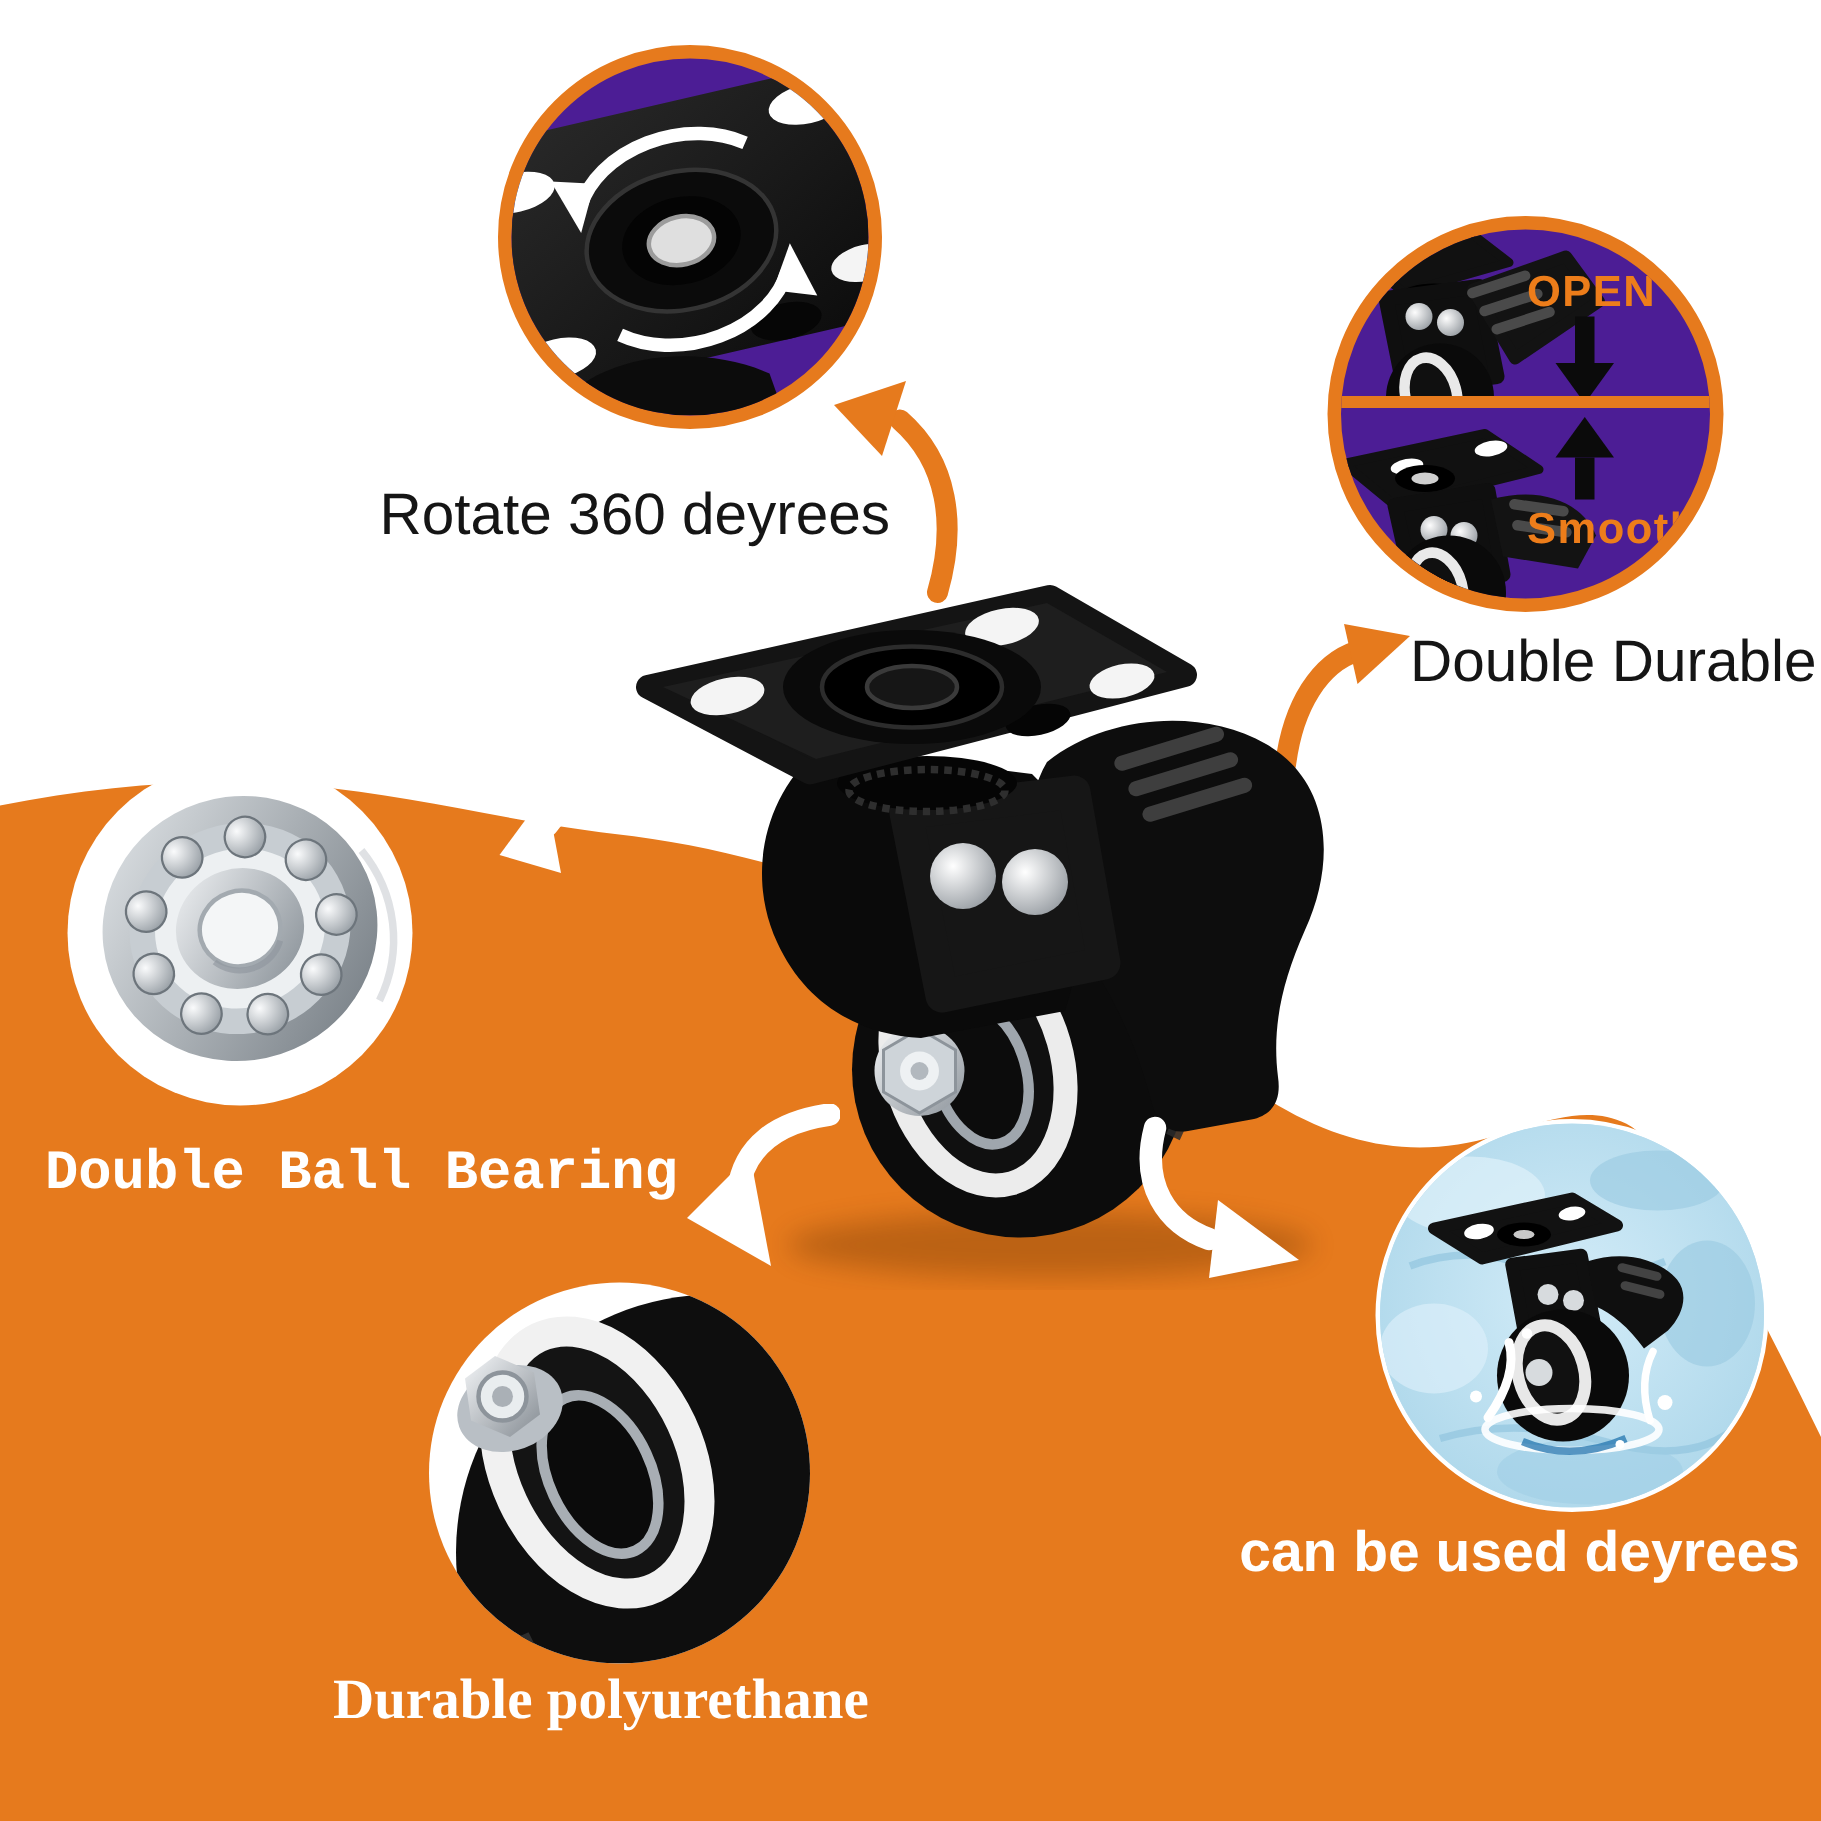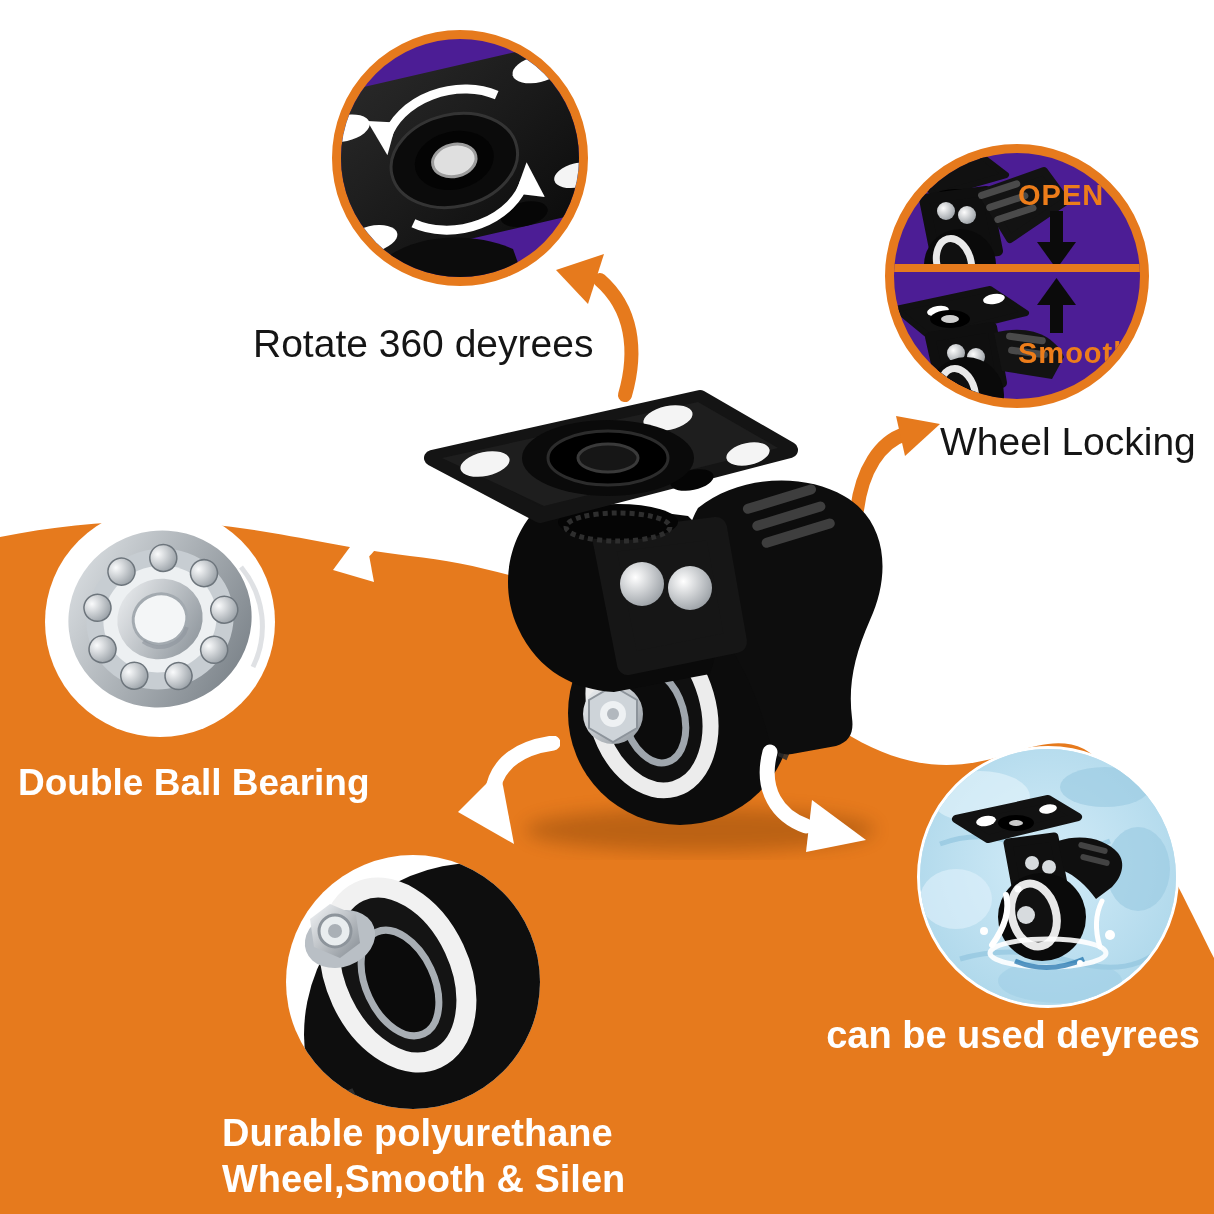--- a/index.html
+++ b/index.html
@@ -115,21 +115,21 @@
       </g>
       <g fill="#0b0b0b">
         <polygon points="143,152 182,152 162.5,125"></polygon>
         <rect x="156" y="152" width="13" height="28"></rect>
       </g>
       <rect x="0" y="111" width="246" height="8" fill="#E67A1D"></rect>
     </svg>
     <div class="orange-word" style="left:124px;top:26px;">OPEN</div>
     <div class="orange-word" style="left:124px;top:184px;">Smooth</div>
   </div>
-  <div class="label label-black" style="left:940px;top:420px;">Wheel Locking</div>
+  <div class="label label-black" style="left:940px;top:420px;">Double Durable</div>
   <svg class="abs" style="left:848px;top:414px;" width="100" height="104" viewBox="0 0 100 104">
     <path d="M9,96 C14,56 32,28 57,20" stroke="#E67A1D" stroke-width="14" fill="none" stroke-linecap="round"></path>
     <polygon points="92,10 48,2 57,42" fill="#E67A1D"></polygon>
   </svg>
 
   <div class="circle" style="left:45px;top:507px;width:230px;height:230px;background:#fff;">
     <svg width="230" height="230" viewBox="0 0 230 230">
       <defs>
         <linearGradient id="ring1" x1="0" y1="0" x2="1" y2="1">
           <stop offset="0" stop-color="#e3e7ea"></stop>
@@ -159,21 +159,21 @@
             <circle cx="137" cy="55" r="13.5"></circle>
           <circle cx="171" cy="82" r="13.5"></circle>
         </g>
         <ellipse cx="115" cy="112" rx="43" ry="40" fill="url(#ring2)"></ellipse>
         <ellipse cx="115" cy="112" rx="27" ry="25" fill="#f4f6f7" stroke="#a3aab0" stroke-width="3"></ellipse>
         <path d="M92,128 A27,25 0 0 0 138,128" stroke="#8d959c" stroke-width="4" fill="none" opacity="0.6"></path>
       </g>
       <path d="M196,60 A100,96 0 0 1 208,160" stroke="#d7dadd" stroke-width="5" fill="none" opacity="0.8"></path>
     </svg>
   </div>
-  <div class="label label-white" style="left:18px;top:762px;font-size:37px;">Double Ball Bearing</div>
+  <div class="label label-white" style="left:30px;top:762px;font-size:37px;font-family:Liberation Mono, monospace;">Double Ball Bearing</div>
   <svg class="abs" style="left:325px;top:520px;" width="125" height="72" viewBox="0 0 125 72">
     <path d="M111,22 C78,8 52,12 40,30" stroke="#ffffff" stroke-width="15" fill="none" stroke-linecap="round"></path>
     <polygon points="8,50 39,8 49,62" fill="#ffffff"></polygon>
   </svg>
 
   <svg class="abs" style="left:400px;top:380px;" width="500" height="480" viewBox="0 0 500 480">
     <defs>
       <radialGradient id="rivet2" cx="0.35" cy="0.35" r="0.8">
         <stop offset="0" stop-color="#ffffff"></stop>
           <stop offset="1" stop-color="#8f959b"></stop>
@@ -251,23 +251,22 @@
         <circle cx="49" cy="76" r="7" fill="#aab0b6"></circle>
       </g>
       <defs>
         <linearGradient id="nutg2" x1="0" y1="0" x2="1" y2="1">
           <stop offset="0" stop-color="#f4f6f8"></stop>
             <stop offset="1" stop-color="#858c93"></stop>
         </linearGradient>
       </defs>
     </svg>
   </div>
-  <div class="label label-white" style="left:222px;top:1110px;font-size:38px;line-height:46px;">
+  <div class="label label-white" style="left:222px;top:1110px;font-size:38px;line-height:46px;font-family:Liberation Serif, serif;">
     <span style="display:block">Durable polyurethane</span>
-    <span style="display:block">Wheel,Smooth &amp; Silen</span>
   </div>
 
   <div class="circle" style="left:917px;top:746px;width:256px;height:256px;border:3px solid #fff;background:#BBDFF0;">
     <svg width="256" height="256" viewBox="0 0 256 256">
       <defs>
         <radialGradient id="waterg" cx="0.5" cy="0.45" r="0.75">
           <stop offset="0" stop-color="#d3ecf8"></stop>
             <stop offset="1" stop-color="#a4d2e7"></stop>
         </radialGradient>
       </defs>

